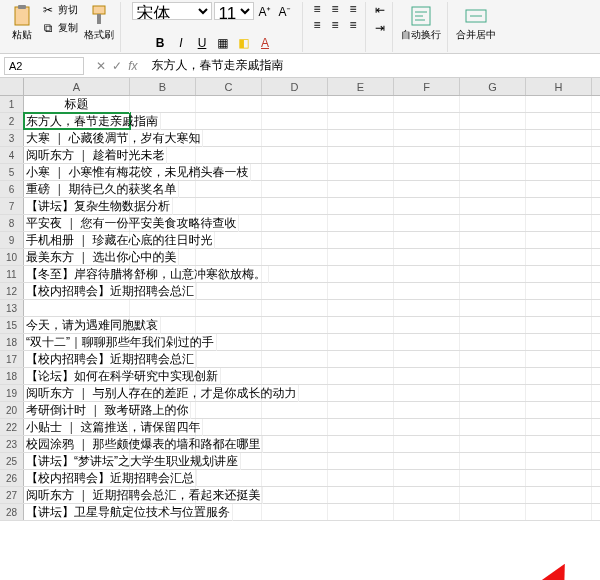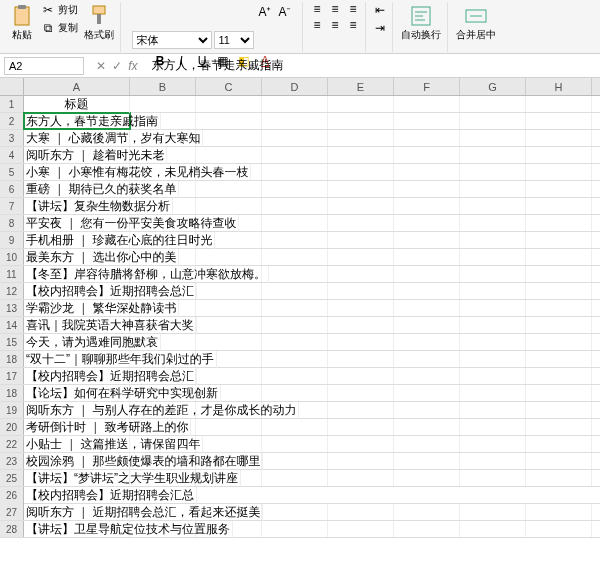--- a/index.html
+++ b/index.html
@@ -6,21 +6,21 @@
   body { font-family: "Microsoft YaHei", Arial, sans-serif; font-size: 12px; background: #fff; width: 600px; height: 580px; overflow: hidden; position: relative; }
   
   
   .ribbon { height: 54px; background: #f5f5f5; border-bottom: 1px solid #d0d0d0; display: flex; align-items: flex-start; padding: 2px 4px; gap: 2px; }
   .ribbon-group { display: flex; flex-direction: column; align-items: center; padding: 0 4px; border-right: 1px solid #e0e0e0; height: 50px; justify-content: space-between; }
   .ribbon-group:last-child { border-right: none; }
   .rg-col { display: flex; flex-direction: column; gap: 2px; font-size: 10px; }
   .rg-col span { display: flex; align-items: center; gap: 2px; }
   .big-icon { width: 24px; height: 24px; display: flex; align-items: center; justify-content: center; font-size: 18px; }
   .small-icon { width: 16px; height: 16px; display: flex; align-items: center; justify-content: center; font-size: 12px; }
-  select.fake { border: 1px solid #ccc; font-size: 11px; height: 18px; background: #fff; margin-top: 29px; }
+  select.fake { border: 1px solid #ccc; font-size: 17px; height: 18px; background: #fff; }
   .font-btns { display: flex; gap: 3px; margin-top: 3px; }
   .font-btn { width: 18px; height: 18px; display: flex; align-items: center; justify-content: center; font-size: 12px; border: none; background: none; }
   .align-grid { display: grid; grid-template-columns: repeat(3, 16px); gap: 2px; }
   .align-cell { width: 16px; height: 14px; display: flex; align-items: center; justify-content: center; }
   .vert-btn { display: flex; flex-direction: column; align-items: center; font-size: 10px; padding: 2px; }
   
   
   .name-row { height: 24px; display: flex; align-items: center; border-bottom: 1px solid #d0d0d0; }
   .name-box { width: 80px; border: 1px solid #ccc; height: 18px; margin: 0 4px; padding: 0 4px; font-size: 11px; display: flex; align-items: center; }
   .fx-btns { display: flex; gap: 6px; padding: 0 8px; color: #888; }
@@ -321,33 +321,20 @@
         <div class="cell col-other" style="width: 66px;"></div>
         <div class="cell col-other" style="width: 66px;"></div>
         <div class="cell col-other" style="width: 66px;"></div>
         <div class="cell col-other" style="width: 66px;"></div>
         <div class="cell col-other" style="width: 66px;"></div>
         <div class="cell col-other" style="width: 66px;"></div>
       </div>
       <div class="row" style="position: relative;">
         <div class="row-h">13</div>
         <div class="cell colA"></div>
-        <div class="cell overflow">学霸沙龙 ｜ 繁华深处静读书</div>
-        <div class="cell col-other" style="width: 66px;"></div>
-        <div class="cell col-other" style="width: 66px;"></div>
-        <div class="cell col-other" style="width: 66px;"></div>
-        <div class="cell col-other" style="width: 66px;"></div>
-        <div class="cell col-other" style="width: 66px;"></div>
-        <div class="cell col-other" style="width: 66px;"></div>
-        <div class="cell col-other" style="width: 66px;"></div>
-      </div>
-      <div class="row" style="position: relative;">
-        <div class="row-h">14</div>
-        <div class="cell colA"></div>
-        <div class="cell overflow">喜讯｜我院英语大神喜获省大奖</div>
         <div class="cell col-other" style="width: 66px;"></div>
         <div class="cell col-other" style="width: 66px;"></div>
         <div class="cell col-other" style="width: 66px;"></div>
         <div class="cell col-other" style="width: 66px;"></div>
         <div class="cell col-other" style="width: 66px;"></div>
         <div class="cell col-other" style="width: 66px;"></div>
         <div class="cell col-other" style="width: 66px;"></div>
       </div>
       <div class="row" style="position: relative;">
         <div class="row-h">15</div>
@@ -450,21 +437,21 @@
         <div class="cell colA"></div>
         <div class="cell overflow">【讲坛】“梦讲坛”之大学生职业规划讲座</div>
         <div class="cell col-other" style="width: 66px;"></div>
         <div class="cell col-other" style="width: 66px;"></div>
         <div class="cell col-other" style="width: 66px;"></div>
         <div class="cell col-other" style="width: 66px;"></div>
         <div class="cell col-other" style="width: 66px;"></div>
         <div class="cell col-other" style="width: 66px;"></div>
         <div class="cell col-other" style="width: 66px;"></div>
       </div>
-      <div class="row" style="position: relative; flex-direction: column;">
+      <div class="row" style="position: relative;">
         <div class="row-h">26</div>
         <div class="cell colA"></div>
         <div class="cell overflow">【校内招聘会】近期招聘会汇总</div>
         <div class="cell col-other" style="width: 66px;"></div>
         <div class="cell col-other" style="width: 66px;"></div>
         <div class="cell col-other" style="width: 66px;"></div>
         <div class="cell col-other" style="width: 66px;"></div>
         <div class="cell col-other" style="width: 66px;"></div>
         <div class="cell col-other" style="width: 66px;"></div>
         <div class="cell col-other" style="width: 66px;"></div>

